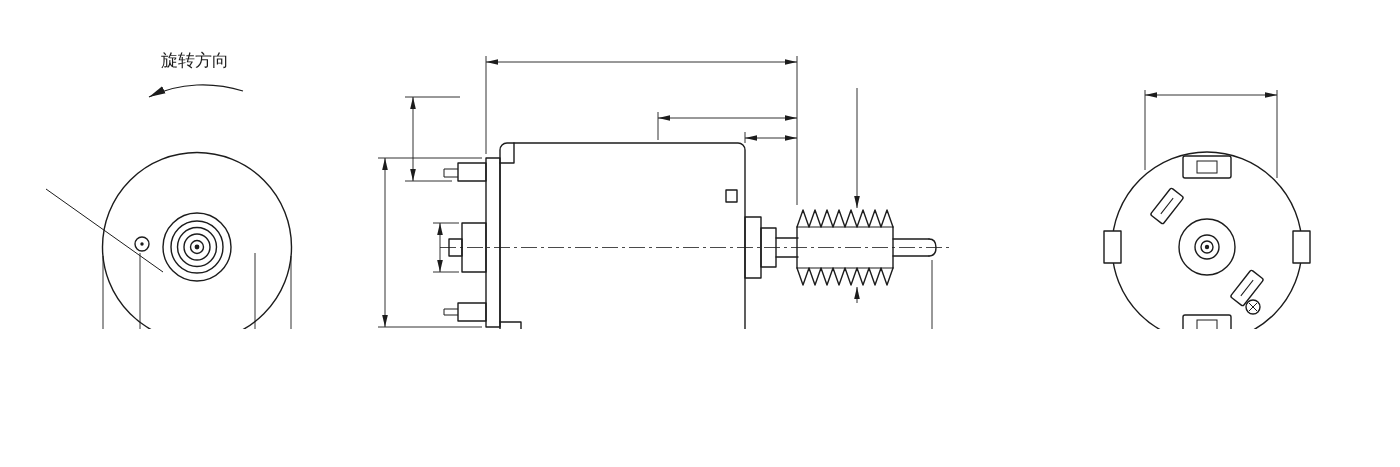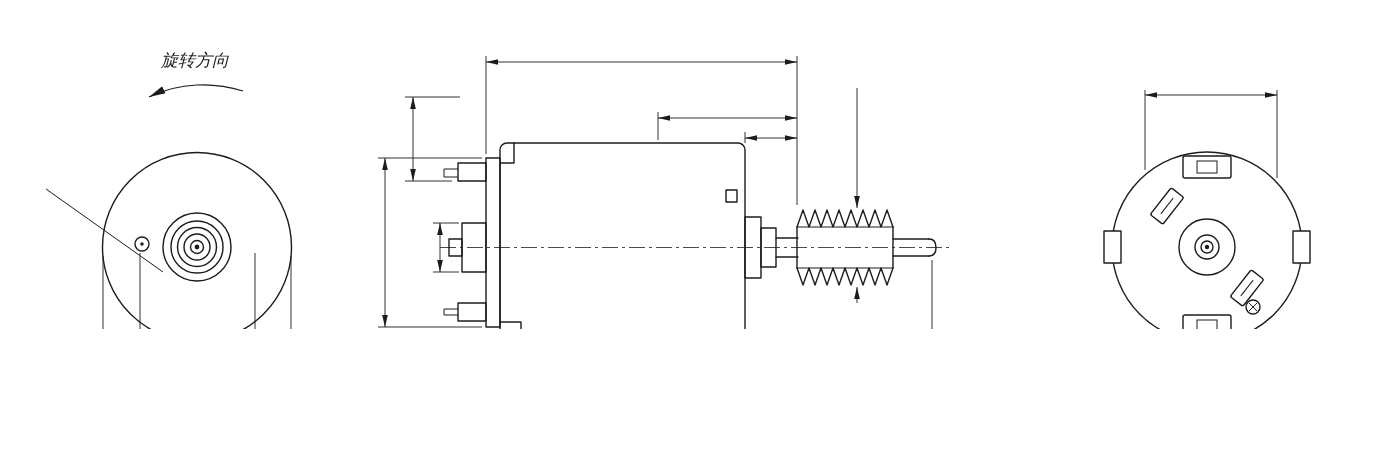--- a/index.html
+++ b/index.html
@@ -1,16 +1,16 @@
 <!DOCTYPE html>
 <html><head>
 <meta charset="utf-8">
 <style>
   html,body{margin:0;padding:0;background:#ffffff;}
-  .canvas{position:relative;width:1400px;height:329px;background:#ffffff;overflow:hidden;font-style:italic;}
+  .canvas{position:relative;width:1400px;height:329px;background:#ffffff;overflow:hidden;}
   svg{display:block;}
   .ol{fill:none;stroke:#1c1c1c;stroke-width:1.4;stroke-linejoin:round;stroke-linecap:round;}
   .olw{fill:#ffffff;stroke:#1c1c1c;stroke-width:1.4;stroke-linejoin:round;}
   .thin{fill:none;stroke:#1c1c1c;stroke-width:1;}
   .dim{fill:none;stroke:#1c1c1c;stroke-width:0.9;}
   .cl{fill:none;stroke:#1c1c1c;stroke-width:0.8;stroke-dasharray:16 4 3 4;}
   .dot{fill:#1c1c1c;stroke:none;}
   text.label{font-family:"DejaVu Sans","Liberation Sans",sans-serif;font-size:17px;fill:#1c1c1c;}
 </style>
 </head>

